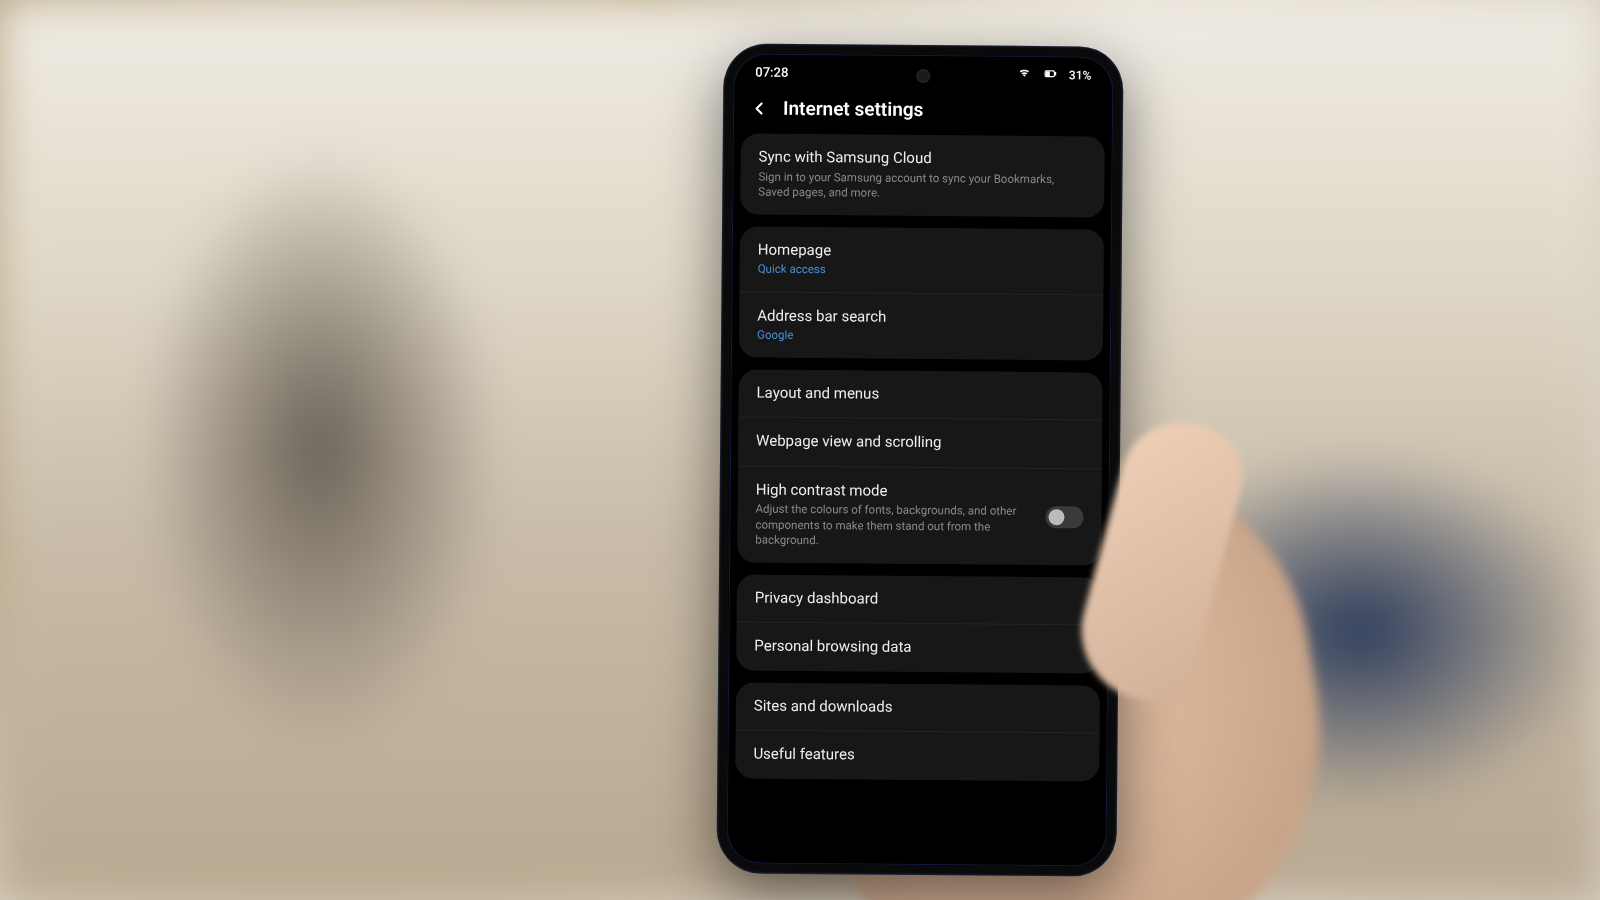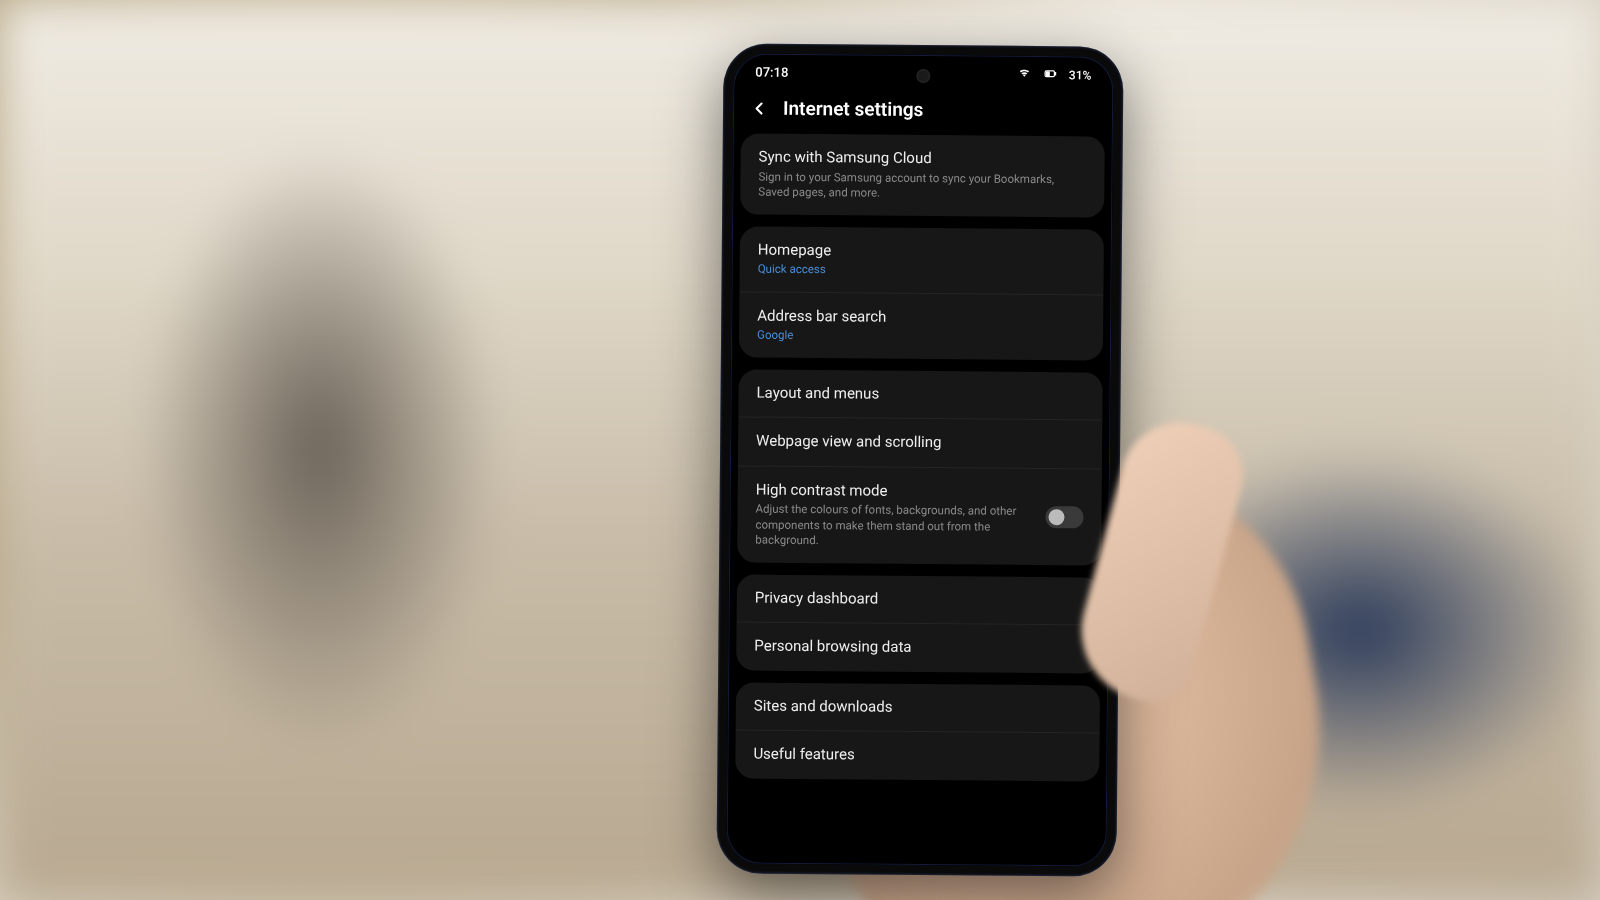--- a/index.html
+++ b/index.html
@@ -142,21 +142,21 @@
 <body>
 
 <div class="bg-scene"></div>
 <div class="hand"></div>
 
 <div class="phone">
   <div class="screen">
     <div class="camera"></div>
 
     <div class="status-bar">
-      <span>07:18</span>
+      <span>07:28</span>
       <div class="status-right">
         <span>
           <svg viewBox="0 0 24 24" fill="#fff">
               <path d="M12 18.5l2.5-3c-1.4-1.2-3.6-1.2-5 0L12 18.5zm-5-6l2 2.4c1.7-1.4 4.3-1.4 6 0l2-2.4c-2.8-2.4-7.2-2.4-10 0zm-3-3.5l2 2.4c3.4-2.9 8.6-2.9 12 0l2-2.4C15.5 5.6 8.5 5.6 4 9z"></path>
             </svg>
         </span>
         <span>
           <svg viewBox="0 0 24 24" fill="none" stroke="#fff" stroke-width="2">
               <rect x="3" y="8" width="16" height="10" rx="2"></rect>
               <rect x="19" y="11" width="2" height="4" fill="#fff"></rect>

